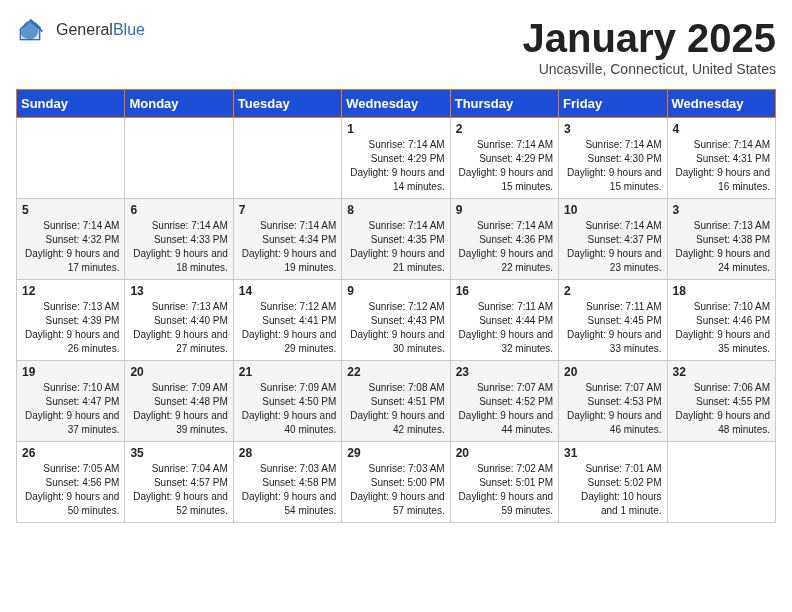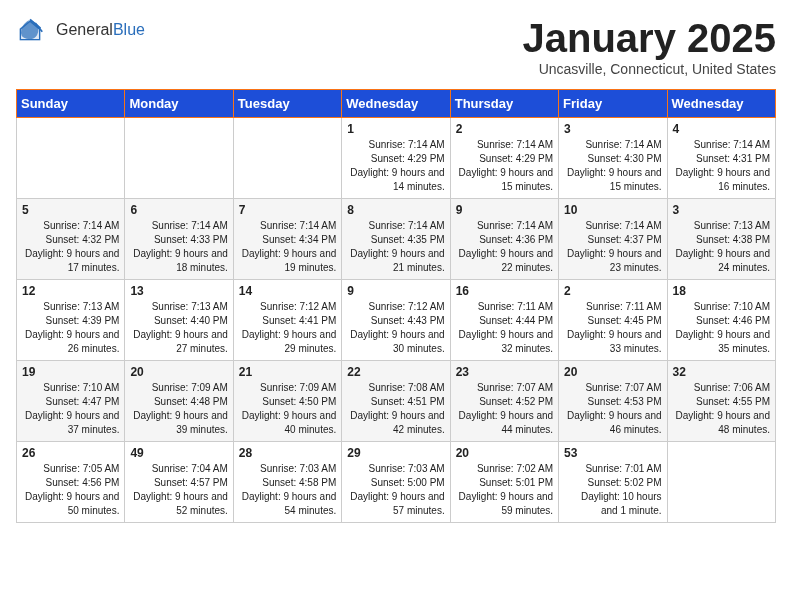--- a/index.html
+++ b/index.html
@@ -232,35 +232,35 @@
           <span class="day-num">32</span>
           <div class="day-info">Sunrise: 7:06 AM<br>Sunset: 4:55 PM<br>Daylight: 9 hours and 48 minutes.</div>
         </td>
       </tr>
       <tr>
         <td>
           <span class="day-num">26</span>
           <div class="day-info">Sunrise: 7:05 AM<br>Sunset: 4:56 PM<br>Daylight: 9 hours and 50 minutes.</div>
         </td>
         <td>
-          <span class="day-num">49</span>
+          <span class="day-num">35</span>
           <div class="day-info">Sunrise: 7:04 AM<br>Sunset: 4:57 PM<br>Daylight: 9 hours and 52 minutes.</div>
         </td>
         <td>
           <span class="day-num">28</span>
           <div class="day-info">Sunrise: 7:03 AM<br>Sunset: 4:58 PM<br>Daylight: 9 hours and 54 minutes.</div>
         </td>
         <td>
           <span class="day-num">29</span>
           <div class="day-info">Sunrise: 7:03 AM<br>Sunset: 5:00 PM<br>Daylight: 9 hours and 57 minutes.</div>
         </td>
         <td>
           <span class="day-num">20</span>
           <div class="day-info">Sunrise: 7:02 AM<br>Sunset: 5:01 PM<br>Daylight: 9 hours and 59 minutes.</div>
         </td>
         <td>
-          <span class="day-num">53</span>
+          <span class="day-num">31</span>
           <div class="day-info">Sunrise: 7:01 AM<br>Sunset: 5:02 PM<br>Daylight: 10 hours and 1 minute.</div>
         </td>
         <td class="empty-cell"></td>
       </tr>
     </tbody>
 </table>
 
 </body></html>

